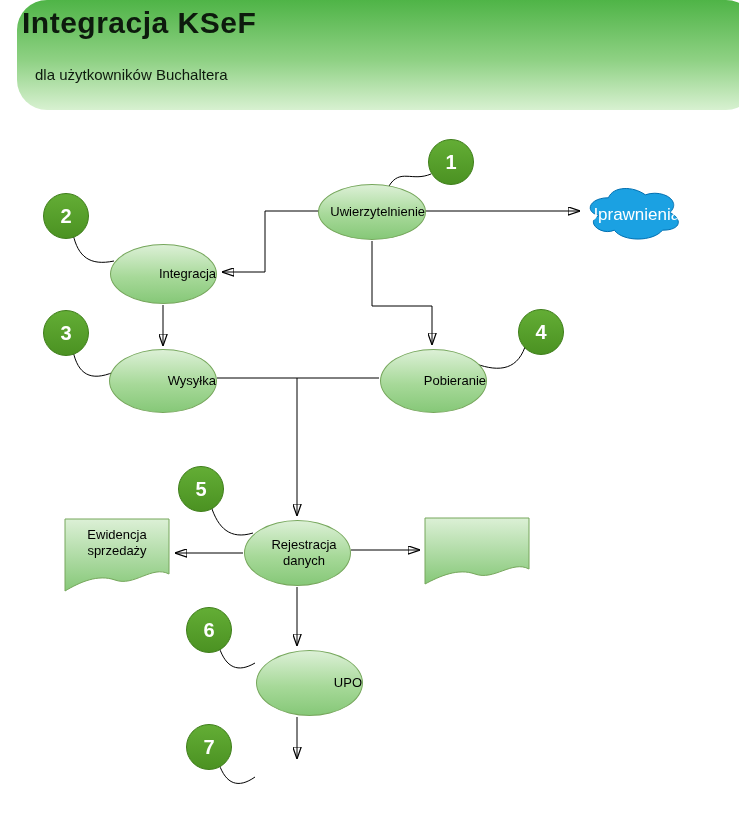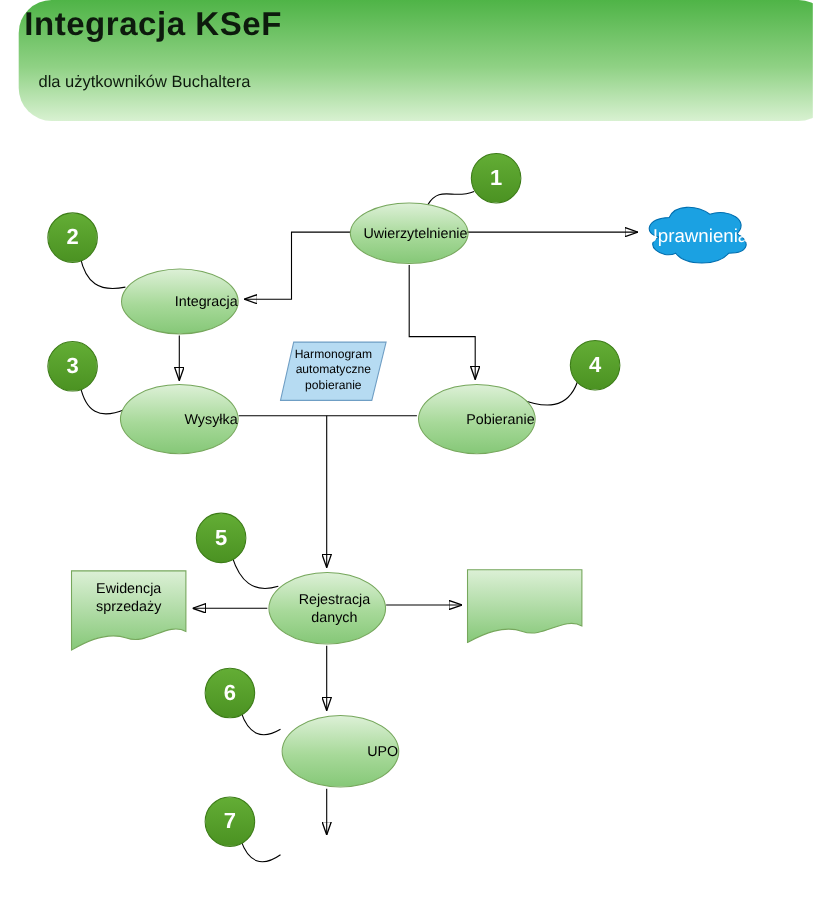--- a/index.html
+++ b/index.html
@@ -124,28 +124,20 @@
   </div>
 
 
   <div class="shapeNode" style="left:583px;top:183px;width:100px;height:60px">
     <svg width="100" height="59" viewBox="0 0 100 60">
       <path d="M25 15 C5 15 0 30 16 33 C0 39.6 18 54 31 48 C40 60 70 60 80 48 C100 48 100 36 87.5 30 C100 18 80 6 62.5 12 C50 3 30 3 25 15 Z" fill="#1ba1e2" stroke="#006eaf" stroke-width="1"></path>
     </svg>
     <div class="overlayLbl cloudLbl">Uprawnienia</div>
   </div>
 
-  <div class="shapeNode" style="left:254px;top:310px;width:98px;height:55px">
-    <svg width="98" height="55" viewBox="0 0 98 55">
-      <polygon points="13,1 97,1 84,54 1,54" fill="#b6dbf2" stroke="#6f9ec4" stroke-width="1"></polygon>
-    </svg>
-    <div class="overlayLbl paraLbl">
-      <span class="lbl">Harmonogram automatyczne pobieranie</span>
-    </div>
-  </div>
 
   <div class="shapeNode" style="left:64px;top:518px;width:106px;height:74px">
     <svg width="106" height="74" viewBox="0 0 106 74">
       <defs>
         <linearGradient id="gd1" x1="0" y1="0" x2="0" y2="1">
           <stop offset="0" stop-color="#dcf0d6"></stop>
           <stop offset="1" stop-color="#86c878"></stop>
         </linearGradient>
       </defs>
       <path d="M1 1 H105 V56 C88 47 70 69 51 62 C34 56 16 64 1 73 Z" fill="url(#gd1)" stroke="#76a75c" stroke-width="1"></path>

